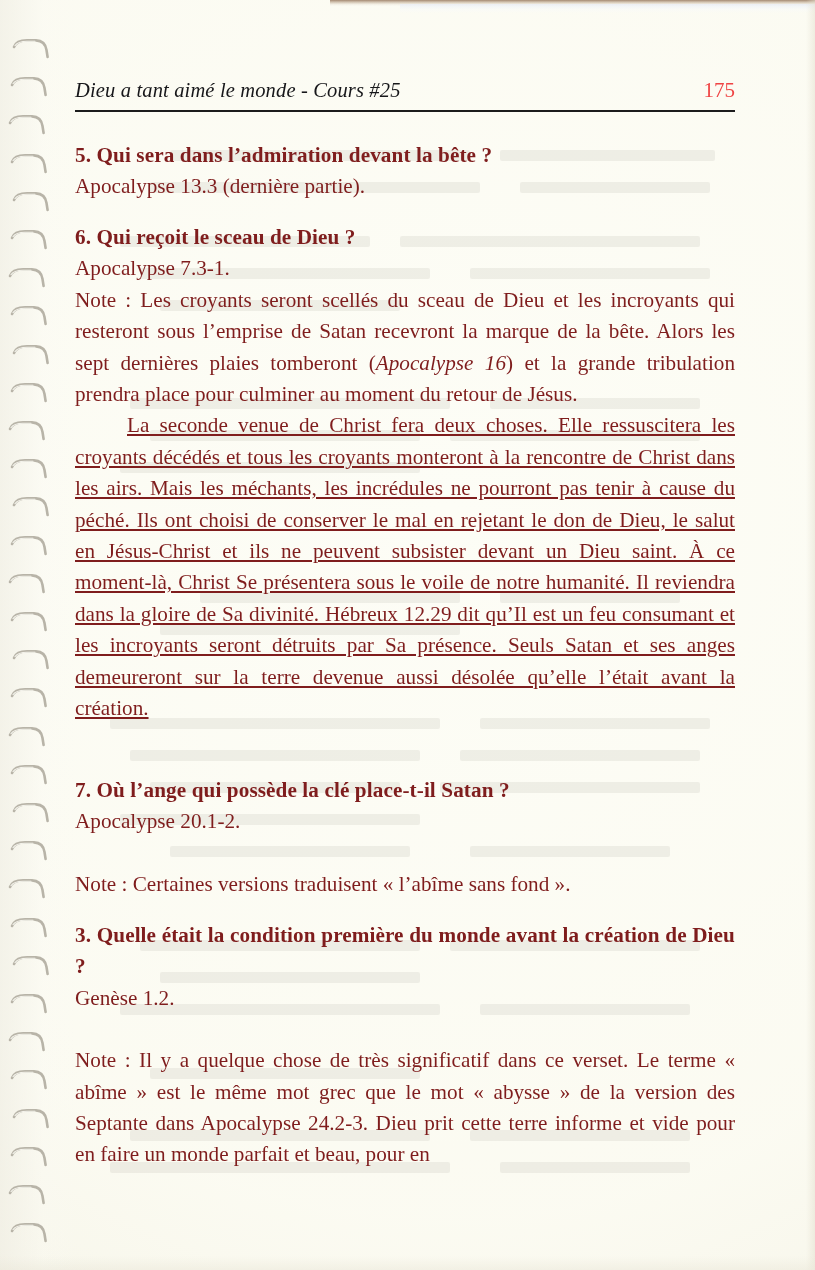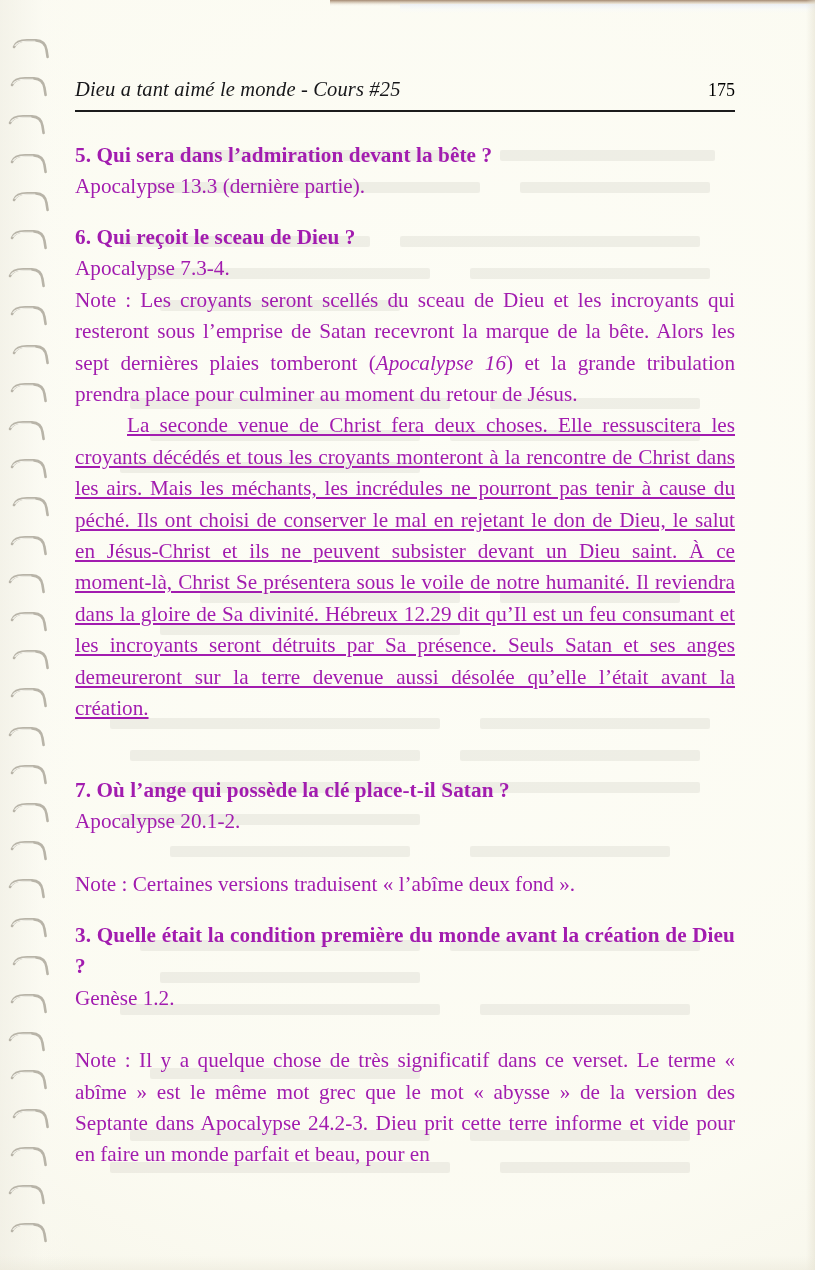--- a/index.html
+++ b/index.html
@@ -108,22 +108,22 @@
     align-items: baseline;
     justify-content: space-between;
   }
   .runhead-title {
     font-style: italic;
     font-size: 20.5px;
     letter-spacing: 0.15px;
     color: #17171a;
   }
   .runhead-page {
-    font-size: 18px;
-    color: #000000;
+    font-size: 21px;
+    color: #ef4444;
   }
   .rule {
     position: absolute;
     left: 0;
     top: 110px;
     width: 660px;
     height: 2px;
     background: #1c1c1c;
   }
 
@@ -131,21 +131,21 @@
   .body-block {
     position: absolute;
     left: 0;
     width: 660px;
   }
   p {
     margin: 0;
     font-size: 21.2px;
     line-height: 31.4px;
     text-align: justify;
-    color: #a21caf;
+    color: #7f1d1d;
   }
   p.q {
     font-weight: bold;
     text-align: justify;
     letter-spacing: 0.1px;
   }
   p.q.nojust { text-align: left; }
   p.ref { text-align: left; }
   p.para-indent { text-indent: 52px; text-decoration: underline; }
   em { font-style: italic; }
@@ -405,29 +405,29 @@
     </div>
     <div class="rule"></div>
 
     <div class="body-block" style="top:140px;">
       <p class="q nojust">5. Qui sera dans l’admiration devant la bête ?</p>
       <p class="ref">Apocalypse 13.3 (dernière partie).</p>
     </div>
 
     <div class="body-block" style="top:222px;">
       <p class="q nojust">6. Qui reçoit le sceau de Dieu ?</p>
-      <p class="ref">Apocalypse 7.3-4.</p>
+      <p class="ref">Apocalypse 7.3-1.</p>
       <p><span>Note : Les croyants seront scellés du sceau de Dieu et les incroyants qui resteront sous l’emprise de Satan recevront la marque de la bête. Alors les sept dernières plaies tomberont (</span><em>Apocalypse 16</em><span>) et la grande tribulation prendra place pour culminer au moment du retour de Jésus.</span></p>
       <p class="para-indent">La seconde venue de Christ fera deux choses. Elle ressuscitera les croyants décédés et tous les croyants monteront à la rencontre de Christ dans les airs. Mais les méchants, les incrédules ne pourront pas tenir à cause du péché. Ils ont choisi de conserver le mal en rejetant le don de Dieu, le salut en Jésus-Christ et ils ne peuvent subsister devant un Dieu saint. À ce moment-là, Christ Se présentera sous le voile de notre humanité. Il reviendra dans la gloire de Sa divinité. Hébreux 12.29 dit qu’Il est un feu consumant et les incroyants seront détruits par Sa présence. Seuls Satan et ses anges demeureront sur la terre devenue aussi désolée qu’elle l’était avant la création.</p>
     </div>
 
     <div class="body-block" style="top:775px;">
       <p class="q nojust">7. Où l’ange qui possède la clé place-t-il Satan ?</p>
       <p class="ref">Apocalypse 20.1-2.</p>
-      <p style="margin-top:31px;">Note : Certaines versions traduisent « l’abîme deux fond ».</p>
+      <p style="margin-top:31px;">Note : Certaines versions traduisent « l’abîme sans fond ».</p>
     </div>
 
     <div class="body-block" style="top:920px;">
       <p class="q">3. Quelle était la condition première du monde avant la création de Dieu ?</p>
       <p class="ref">Genèse 1.2.</p>
       <p style="margin-top:31px;">Note : Il y a quelque chose de très significatif dans ce verset. Le terme « abîme » est le même mot grec que le mot  « abysse » de la version des Septante dans Apocalypse 24.2-3. Dieu prit cette terre informe et vide pour en faire un monde parfait et beau, pour en</p>
     </div>
 
   </div>
 </div>

